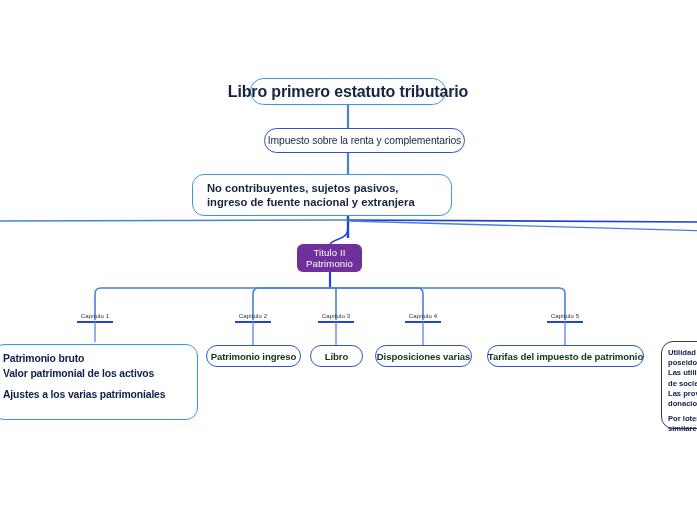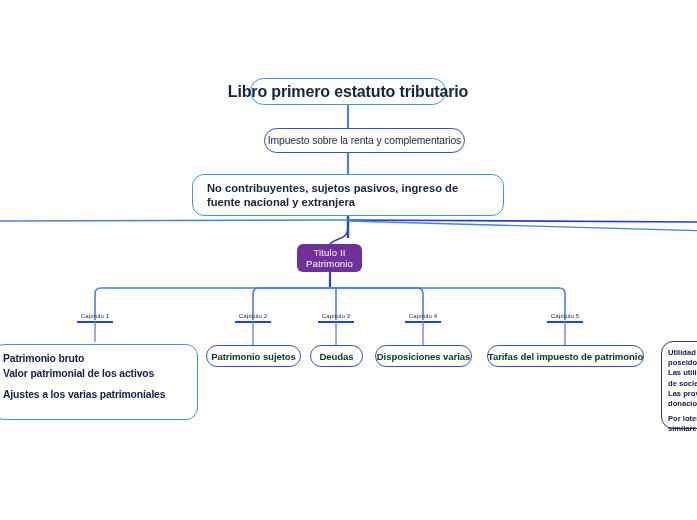--- a/index.html
+++ b/index.html
@@ -58,21 +58,21 @@
     border-radius: 13px;
     color: #16243f;
     font-weight: normal;
     font-size: 10.3px;
     letter-spacing: -0.1px;
   }
   
   .n-l3 {
     left: 192px;
     top: 174px;
-    width: 312px;
+    width: 260px;
     height: 42px;
     border: 1.6px solid #3a9bd5;
     border-radius: 12px;
     color: #16243f;
     font-weight: bold;
     font-size: 11.2px;
     justify-content: flex-start;
     text-align: left;
     padding: 0 14px;
     white-space: normal;
@@ -211,24 +211,24 @@
     <span>Patrimonio</span>
   </div>
 
   <div class="chap-label" style="left:95px; top:312px;">Capitulo 1</div>
   <div class="chap-label" style="left:253px; top:312px;">Capitulo 2</div>
   <div class="chap-label" style="left:336px; top:312px;">Capitulo 3</div>
   <div class="chap-label" style="left:423px; top:312px;">Capitulo 4</div>
   <div class="chap-label" style="left:565px; top:312px;">Capitulo 5</div>
 
   <div class="leaf" style="left:206px; top:345px; width:95px;">
-    <span>Patrimonio sujetos</span>
+    <span>Patrimonio ingreso</span>
   </div>
   <div class="leaf" style="left:310px; top:345px; width:53px;">
-    <span>Deudas</span>
+    <span>Libro</span>
   </div>
   <div class="leaf" style="left:375px; top:345px; width:97px;">
     <span>Disposiciones varias</span>
   </div>
   <div class="leaf" style="left:487px; top:345px; width:157px;">
     <span>Tarifas del impuesto de patrimonio</span>
   </div>
 
   <div class="bigbox" style="left:-8px; top:344px; width:206px; height:76px;">
     <span class="line">Patrimonio bruto</span>

